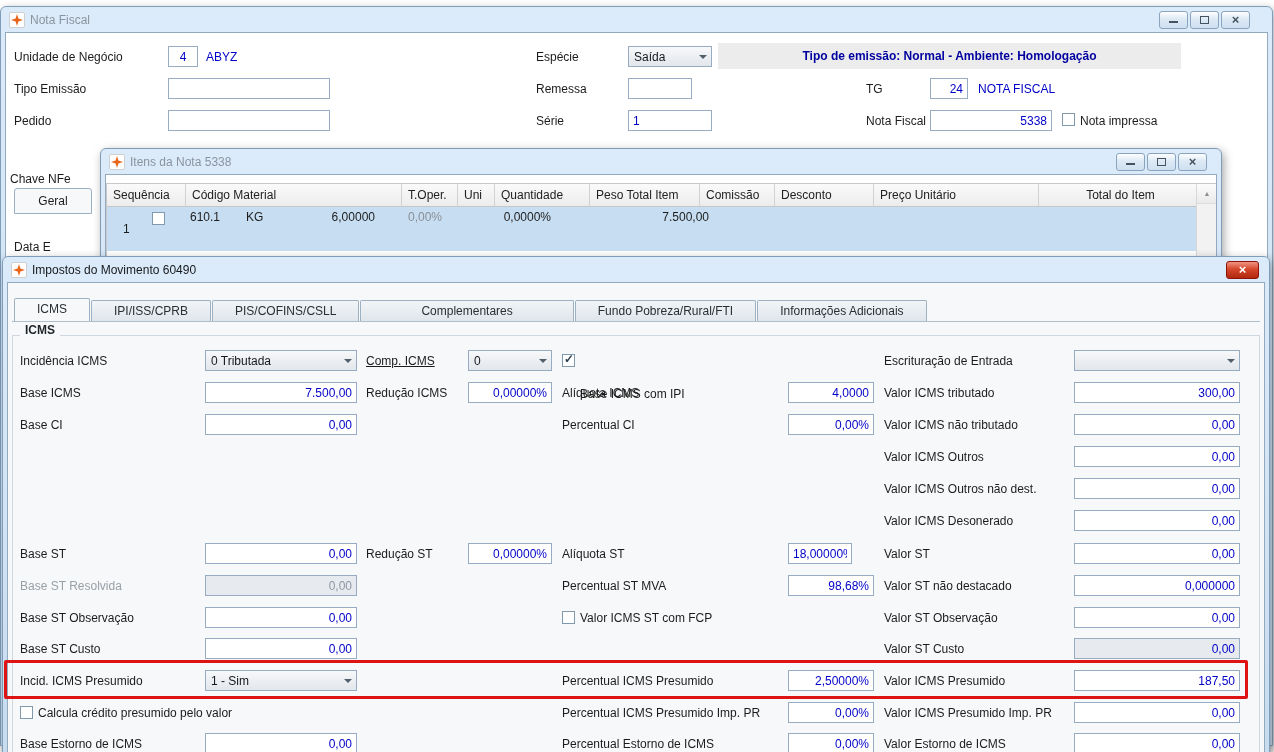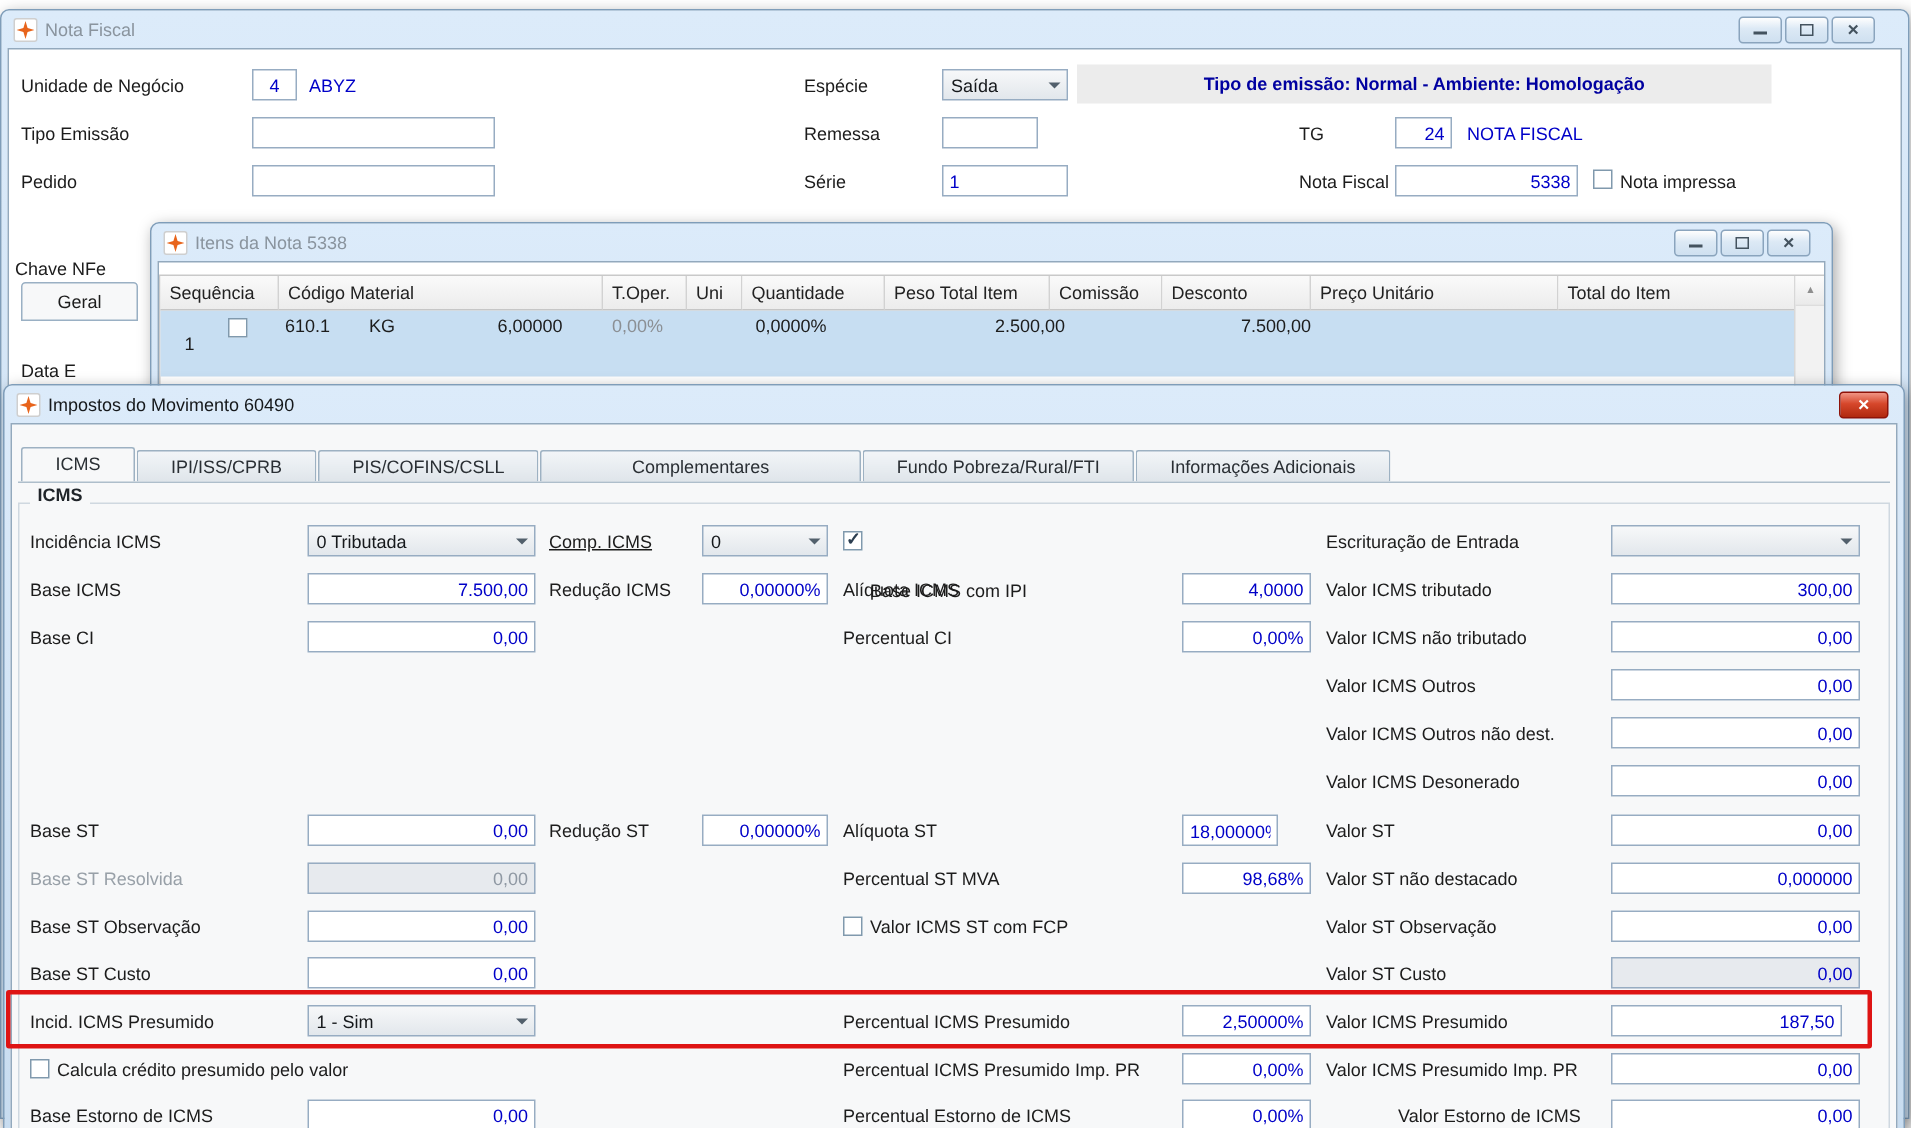--- a/index.html
+++ b/index.html
@@ -148,33 +148,32 @@
       <div class="grid-head">
         <div class="hcell" style="width:79px;">Sequência</div>
         <div class="hcell" style="width:216px;">Código Material</div>
         <div class="hcell" style="width:56px;">T.Oper.</div>
         <div class="hcell" style="width:37px;">Uni</div>
         <div class="hcell" style="width:95px;">Quantidade</div>
         <div class="hcell" style="width:110px;">Peso Total Item</div>
         <div class="hcell" style="width:75px;">Comissão</div>
         <div class="hcell" style="width:99px;">Desconto</div>
         <div class="hcell" style="width:165px;">Preço Unitário</div>
-        <div class="hcell" style="width:158px;">Total do Item</div>
+        <div class="hcell" style="width:158px;text-align:center;">Total do Item</div>
       </div>
       <div class="grid-row">
         <div class="dcell" style="width:79px;">
           <span class="ab" style="left:16px;top:15px;">1</span>
           <span class="cb" style="left:45px;top:5px;"></span>
         </div>
         <div class="dcell" style="width:56px;padding-left:4px;">610.1</div>
         <div class="dcell" style="width:37px;padding-left:4px;">KG</div>
         <div class="dcell num" style="width:110px;padding-right:14px;">6,00000</div>
         <div class="dcell num muted" style="width:75px;padding-right:22px;">0,00%</div>
         <div class="dcell num" style="width:99px;padding-right:12px;">0,0000%</div>
-        <div class="dcell num" style="width:165px;padding-right:18px;">2.500,00</div>
         <div class="dcell num" style="width:158px;padding-right:12px;">7.500,00</div>
       </div>
       <div class="vscroll">
         <div class="vs-arrow">▲</div>
       </div>
     </div>
   </div>
 </div>
 
 <div class="window win-active" style="left:2px;top:256px;width:1268px;height:540px;z-index:3;">
@@ -297,36 +296,36 @@
 
     <div class="frow" style="top:382px;">
       <span class="lbl" style="left:12px;">Incid. ICMS Presumido</span>
       <div class="combo" style="left:197px;width:152px;">
         <span class="combo-text">1 - Sim</span>
         <span class="combo-arrow"></span>
       </div>
       <span class="lbl" style="left:554px;">Percentual ICMS Presumido</span>
       <input class="inp num" style="left: 780px; width: 86px;" readonly="" value="2,50000%">
       <span class="lbl" style="left:876px;">Valor ICMS Presumido</span>
-      <input class="inp num" style="left: 1066px; width: 154px;" readonly="" value="187,50">
+      <input class="inp num" style="left: 1066px; width: 166px;" readonly="" value="187,50">
     </div>
 
     <div class="frow" style="top:414px;">
       <span class="cb" style="left:12px;top:9px;"></span>
       <span class="lbl" style="left:30px;">Calcula crédito presumido pelo valor</span>
       <span class="lbl" style="left:554px;">Percentual ICMS Presumido Imp. PR</span>
       <input class="inp num" style="left: 780px; width: 86px;" readonly="" value="0,00%">
       <span class="lbl" style="left:876px;">Valor ICMS Presumido Imp. PR</span>
       <input class="inp num" style="left: 1066px; width: 166px;" readonly="" value="0,00">
     </div>
 
     <div class="frow" style="top:445px;">
       <span class="lbl" style="left:12px;">Base Estorno de ICMS</span>
       <input class="inp num" style="left: 197px; width: 152px;" readonly="" value="0,00">
       <span class="lbl" style="left:554px;">Percentual Estorno de ICMS</span>
       <input class="inp num" style="left: 780px; width: 86px;" readonly="" value="0,00%">
-      <span class="lbl" style="left:876px;margin-left:48px;">Valor Estorno de ICMS</span>
+      <span class="lbl" style="left:876px;">Valor Estorno de ICMS</span>
       <input class="inp num" style="left: 1066px; width: 166px;" readonly="" value="0,00">
     </div>
   </div>
 </div>
 
 <div class="red-box" style="left:4px;top:660px;width:1244px;height:39px;"></div>
 
 </body></html>

